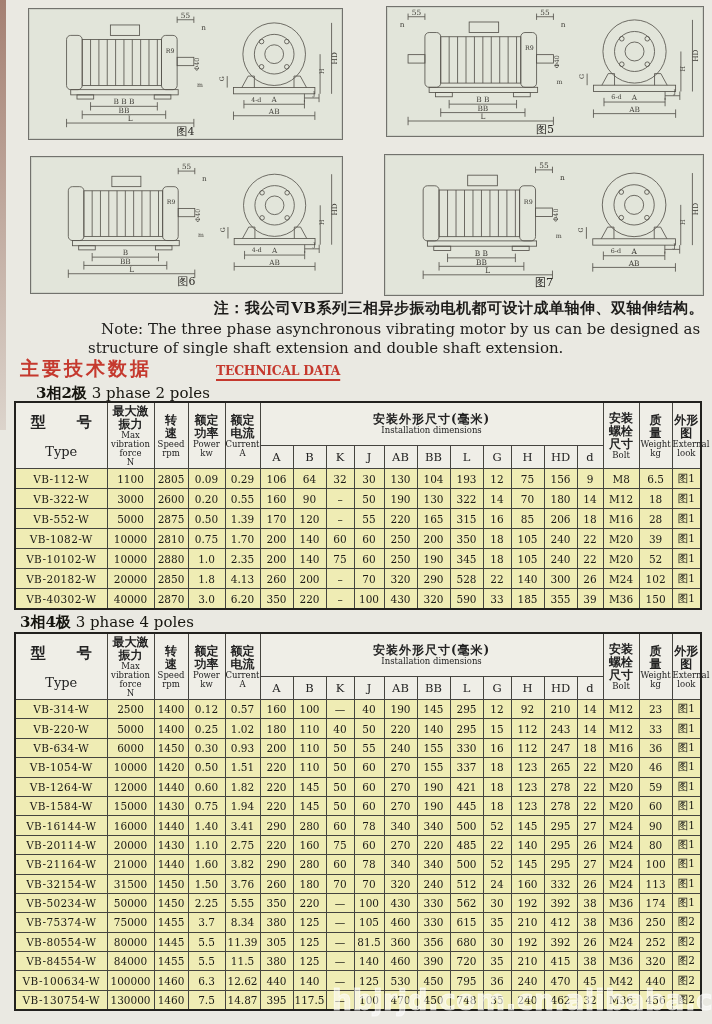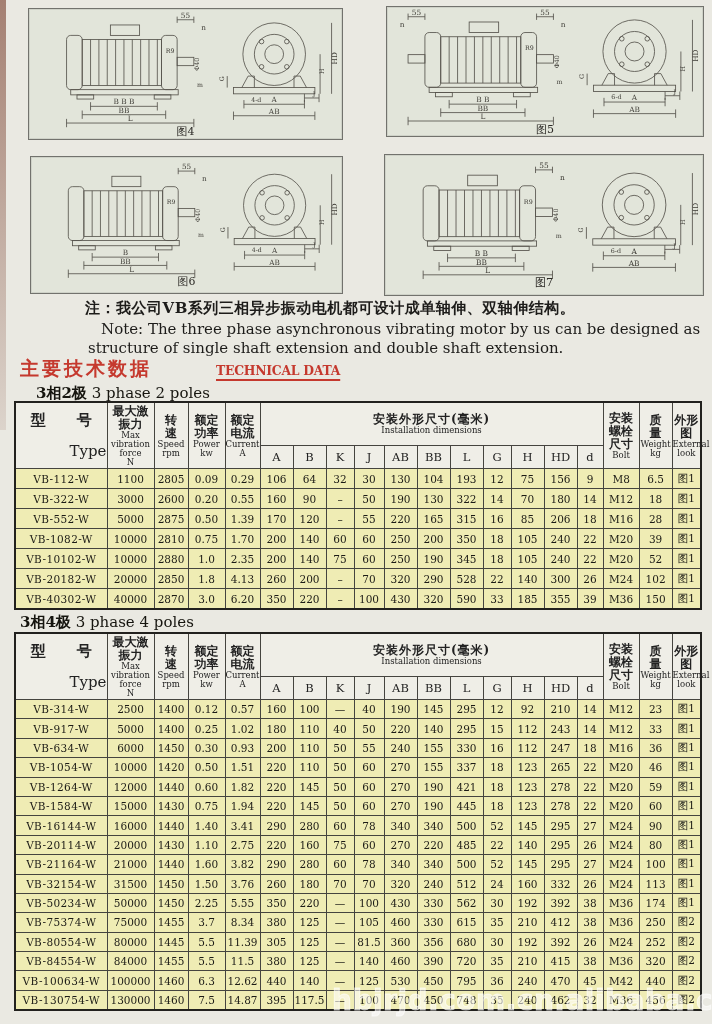--- a/index.html
+++ b/index.html
@@ -14,42 +14,42 @@
   .panel3{left:30px;top:156px;width:311px;height:136px;}
   .panel4{left:384px;top:154px;width:318px;height:140px;}
   .fig{width:100%;height:100%;}
   .fig .ln rect,.fig .ln path,.fig .ln circle{stroke:#56534c;fill:none;stroke-width:.8;}
   .fig text{font:7px "DejaVu Serif",serif;fill:#3e3c36;}
   .fig text.sm{font-size:6px;}
   .fig text.cap{font-size:10.5px;fill:#2c2a26;}
   
   .note{position:absolute;left:0;top:299px;width:704px;}
   .note p{margin:0;font-size:15px;line-height:19px;color:#1d1c1a;}
-  .note .zh{margin-left:85px;font-weight:600;letter-spacing:.5px;}
+  .note .zh{margin-left:85px;font-weight:600;letter-spacing:.5px;text-align:right;}
   .note .en{margin-left:88px;width:614px;text-indent:13px;margin-top:2px;}
   
   .heading{position:absolute;left:20px;top:356px;display:flex;align-items:baseline;gap:64px;}
   .heading .zh{font-size:19px;font-weight:700;letter-spacing:3px;color:#c5392e;}
   .heading .en{font-size:13.5px;font-weight:700;color:#c5392e;letter-spacing:-.3px;
                border-bottom:2px solid #c5392e;padding-bottom:1px;transform:scaleX(.92);transform-origin:left;}
   .section-label{position:absolute;left:20px;font-size:15px;color:#16150f;}
   .section-label .zh{font-weight:600;}
   .s1{top:384px;margin-left:16px;} .s2{top:613px;}
   
   .tbl-wrap{position:absolute;left:14px;}
   .t1{top:401px;} .t2{top:632px;}
   table.tbl{border-collapse:collapse;table-layout:fixed;width:688px;border:2px solid #22211e;background:#a3a3a3;}
   .tbl th,.tbl td{border:1px solid #45443f;padding:0;text-align:center;vertical-align:middle;}
   .tbl th{background:#efeee7;font-weight:400;}
   .tbl thead tr:first-child th{height:42px;}
   .tbl thead tr:last-child th{height:22px;}
   .tbl th .zh{font-size:12px;font-weight:600;line-height:13px;}
   .tbl th .en{font-size:8.5px;line-height:9px;}
   .type-h .type-zh{font-size:15px;font-weight:600;letter-spacing:8px;text-indent:8px;margin-bottom:12px;}
-  .type-h .type-en{font-size:15px;text-align:right;}
+  .type-h .type-en{font-size:13px;}
   .dims-h .zh{font-size:13px;letter-spacing:1px;}
   .dims-h .en{font-size:9.5px;line-height:11px;}
   th.dim{font-size:11.5px;}
   .tbl td{background:#efecb4;font-size:10.5px;color:#1c1b16;}
   .t1 td{height:19px;} .t2 td{height:18.4px;}
   td.type{letter-spacing:.4px;}
   
   .wm{position:absolute;pointer-events:none;z-index:5;font-family:"DejaVu Sans",sans-serif;}
   .wm-mid{top:462px;left:4px;width:706px;font-size:57px;font-weight:700;letter-spacing:1px;
           color:rgba(255,255,255,.38);-webkit-text-stroke:1.5px rgba(255,255,255,.65);white-space:nowrap;}
@@ -636,21 +636,21 @@
             <td class="">295</td>
             <td class="">12</td>
             <td class="">92</td>
             <td class="">210</td>
             <td class="">14</td>
             <td class="">M12</td>
             <td class="">23</td>
             <td class="">图1</td>
           </tr>
           <tr>
-            <td class="type">VB-917-W</td>
+            <td class="type">VB-220-W</td>
             <td class="">5000</td>
             <td class="">1400</td>
             <td class="">0.25</td>
             <td class="">1.02</td>
             <td class="">180</td>
             <td class="">110</td>
             <td class="">40</td>
             <td class="">50</td>
             <td class="">220</td>
             <td class="">140</td>

